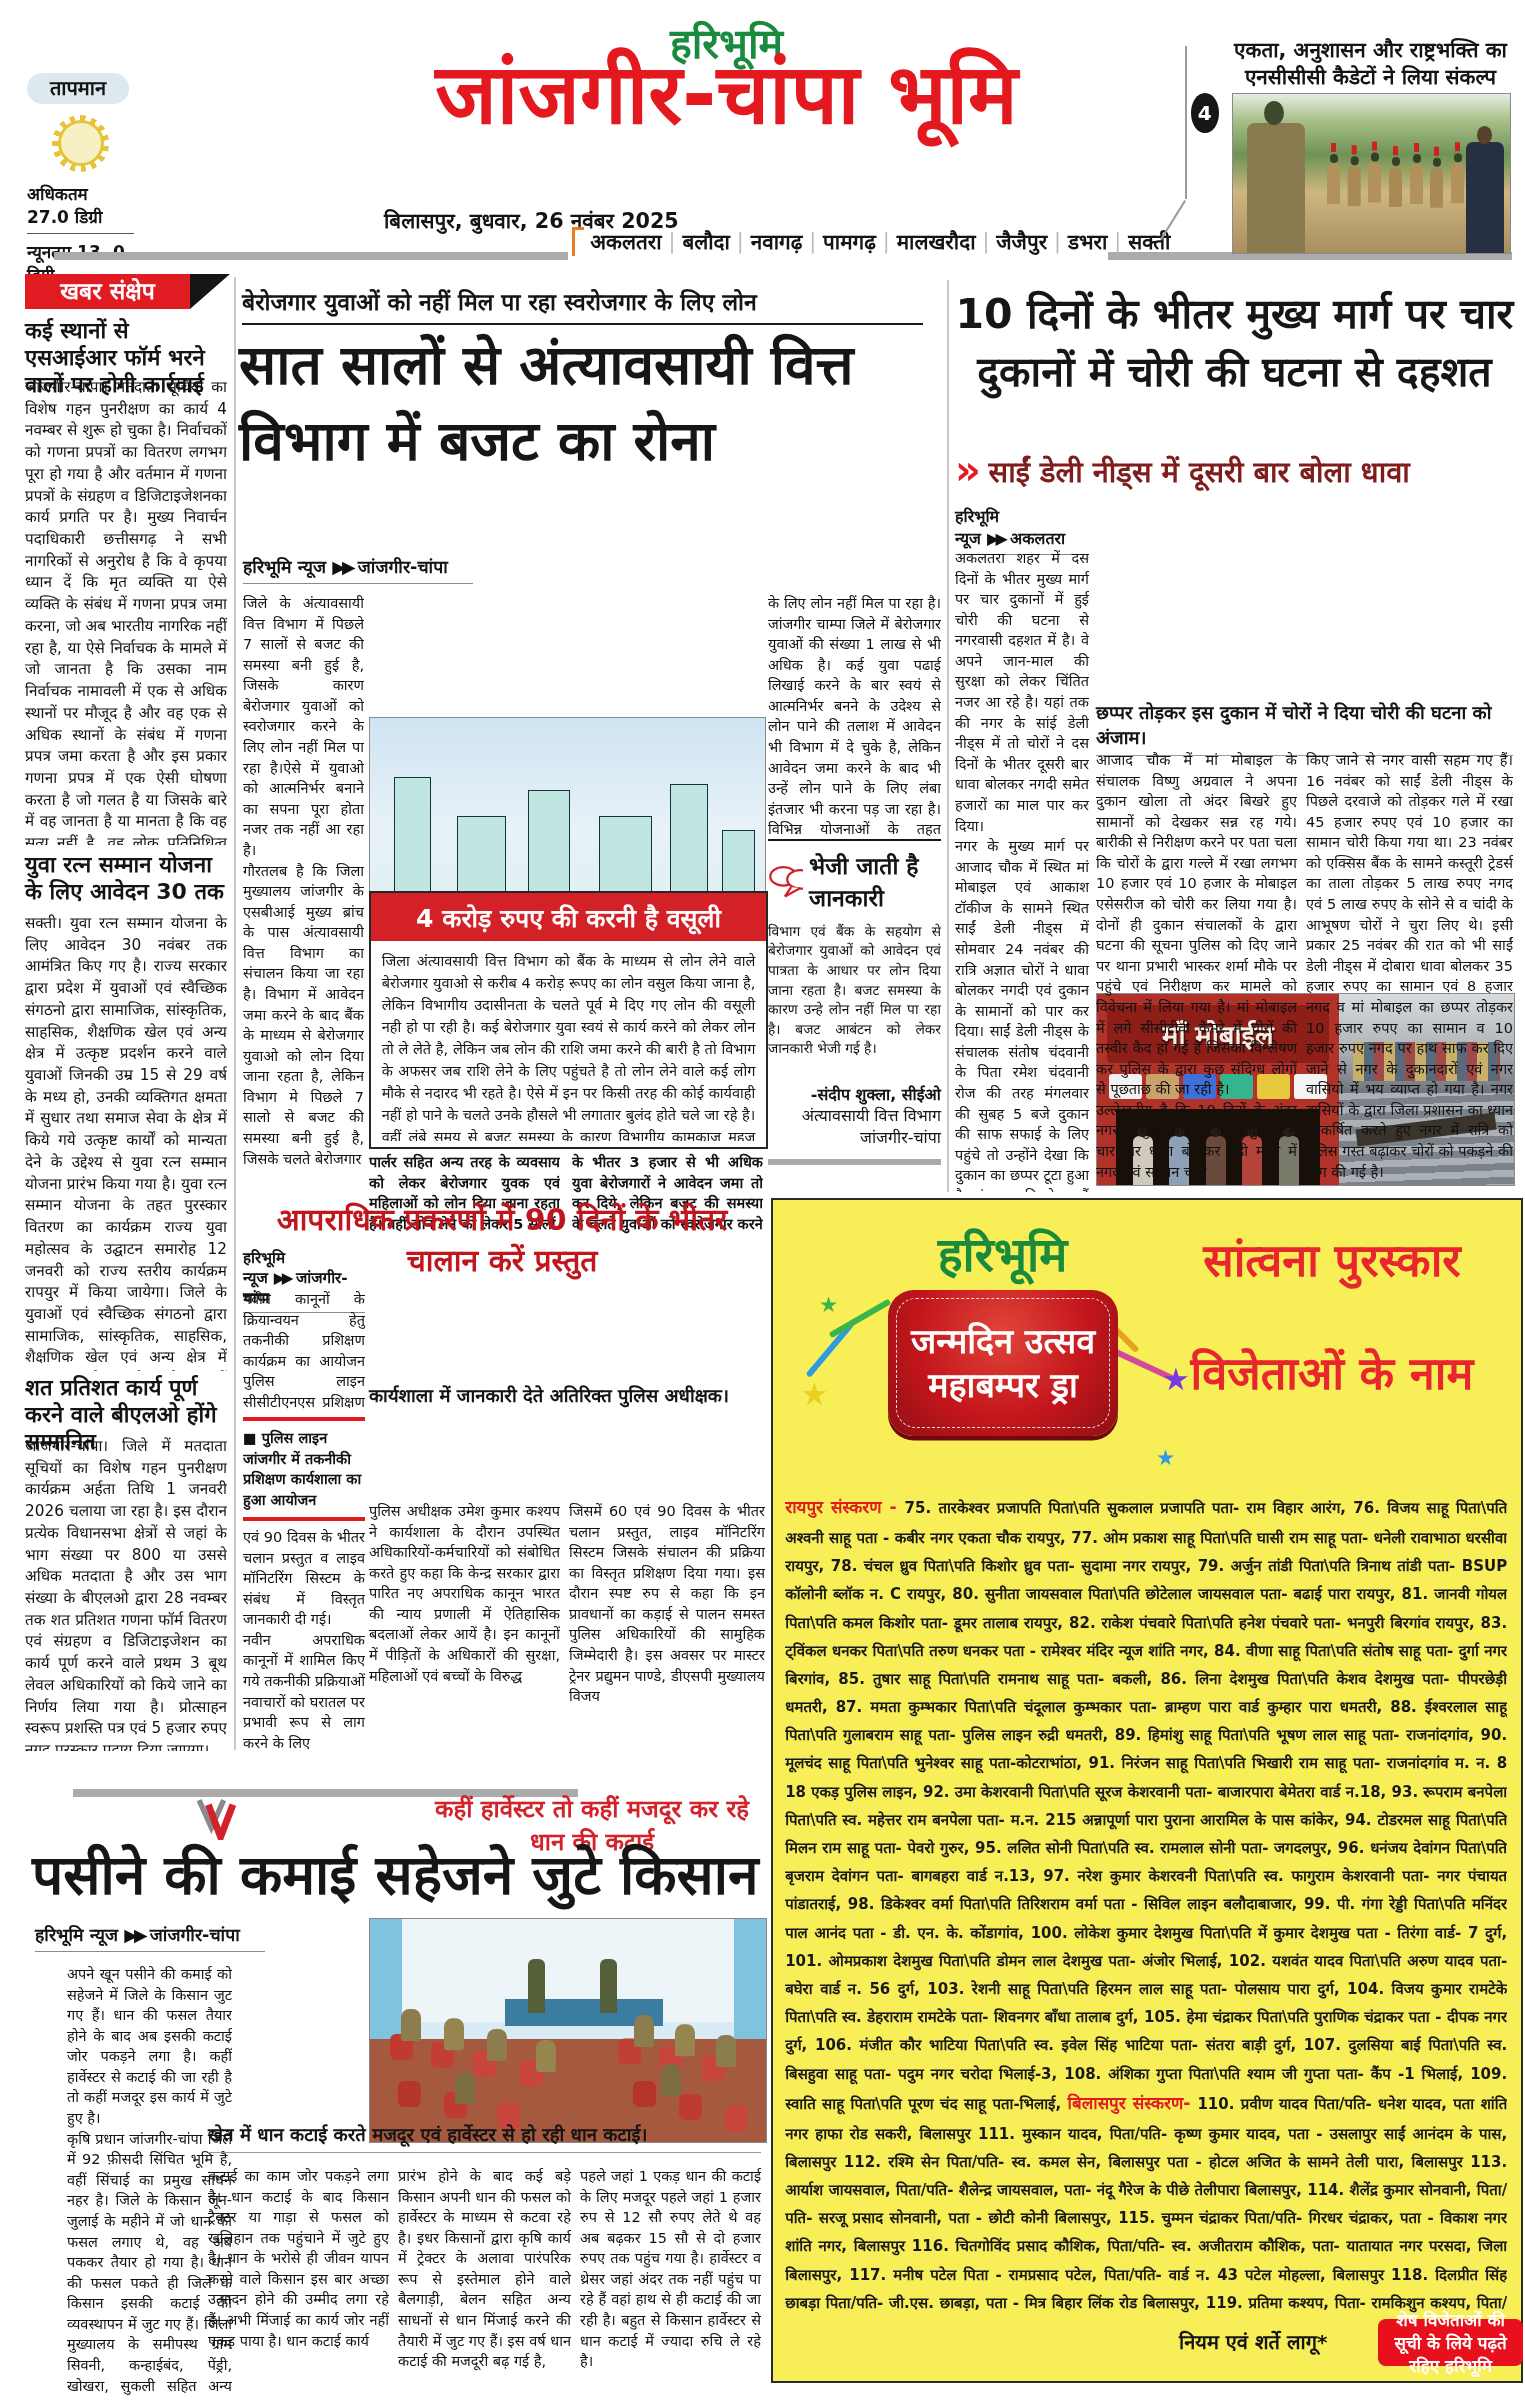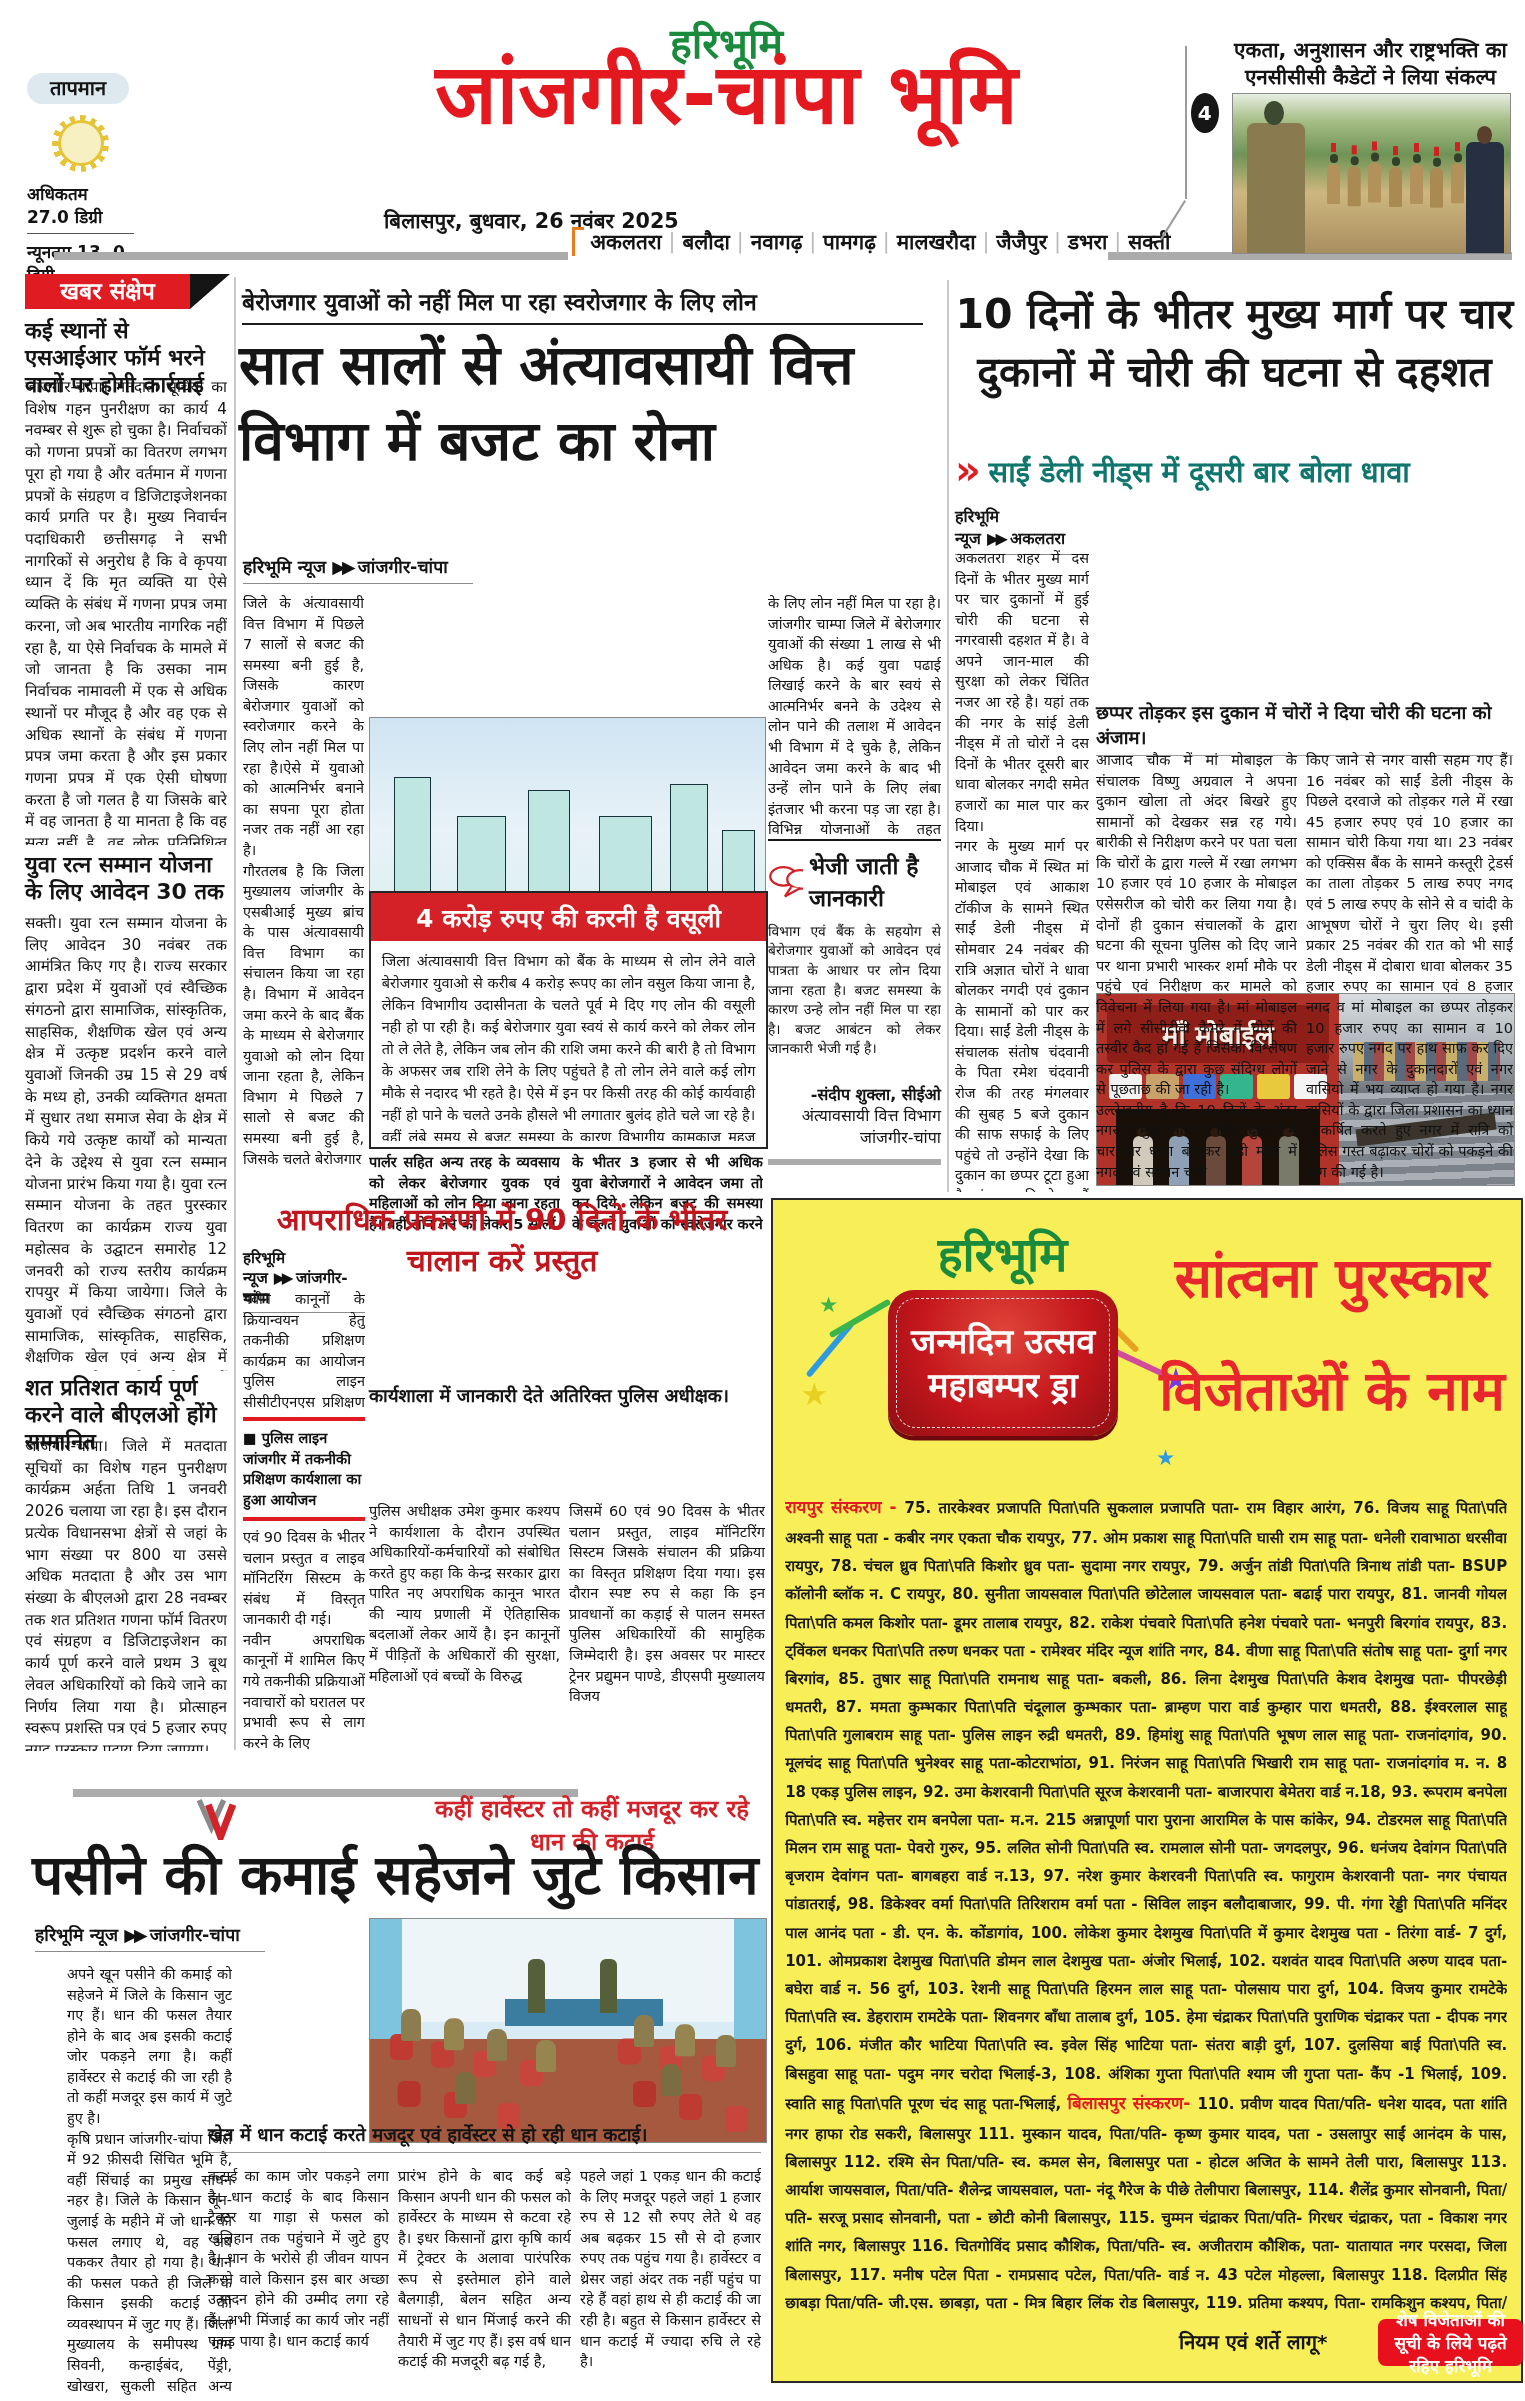--- a/index.html
+++ b/index.html
@@ -92,33 +92,33 @@
                 text-align:center;line-height:35px;}
   .brief-flag{width:0;height:0;border-top:35px solid #151515;border-right:40px solid transparent;}
   .brief-head{font-size:22px;line-height:1.22;font-weight:bold;}
   .redbox{border:2.3px solid #262626;background:#fff;}
   .redbox-hd{background:#d42127;color:#fff;font-size:25px;font-weight:bold;text-align:center;
              padding:6.9px 0;}
   .redbox-bd{padding:9.2px 10.7px;font-size:14.5px;line-height:1.52;}
   .q-title{font-size:23px;font-weight:bold;}
   .q-sign{font-size:16px;text-align:right;line-height:1.35;}
   .redrule{height:3.8px;background:#e01b22;}
-  .gray-sub{color:#0f766e;font-weight:bold;}
+  .gray-sub{color:#7f1d1d;font-weight:bold;}
   .caption{font-size:18.4px;font-weight:bold;border-bottom:1.5px solid #9a9a9a;padding-bottom:6.1px;}
 
   
   .contest{background:#f8ee58;border:2.3px solid #2a2a2a;}
   .c-brand{color:#1a8a3c;font-size:47px;font-weight:bold;}
   .c-badge{background:radial-gradient(circle at 50% 30%,#e0453a 0%,#c4161c 55%,#8d0f13 100%);
            border-radius:26px;color:#fff;text-align:center;font-weight:bold;font-size:34px;line-height:1.3;
            display:flex;flex-direction:column;justify-content:center;box-shadow:0 4.6px 0 #6e0a0d;position:relative;}
   .c-badge::after{content:"";position:absolute;inset:7.7px;border:1.5px dashed rgba(255,255,255,.85);border-radius:20px;}
   .ray{position:absolute;width:6.1px;height:69px;border-radius:3.1px;}
   .star{position:absolute;font-size:31px;}
-  .c-title{color:#e8262d;font-size:55px;font-weight:bold;line-height:1.35;text-align:center;margin-top:10px;}
+  .c-title{color:#e8262d;font-size:45px;font-weight:bold;line-height:1.35;text-align:center;}
   .winners{font-size:15px;font-weight:600;line-height:1.88;text-align:justify;color:#191919;}
   .winners .ed{color:#e01b22;font-weight:bold;font-size:17px;}
   .terms{font-size:20px;font-weight:bold;}
   .c-footer{background:#e8101c;color:#fff;font-size:20.7px;font-weight:bold;text-align:center;
             border-radius:7.7px;display:flex;align-items:center;justify-content:center;}
 
   .vv{display:inline-block;}
 </style>
 </head>
 <body>

